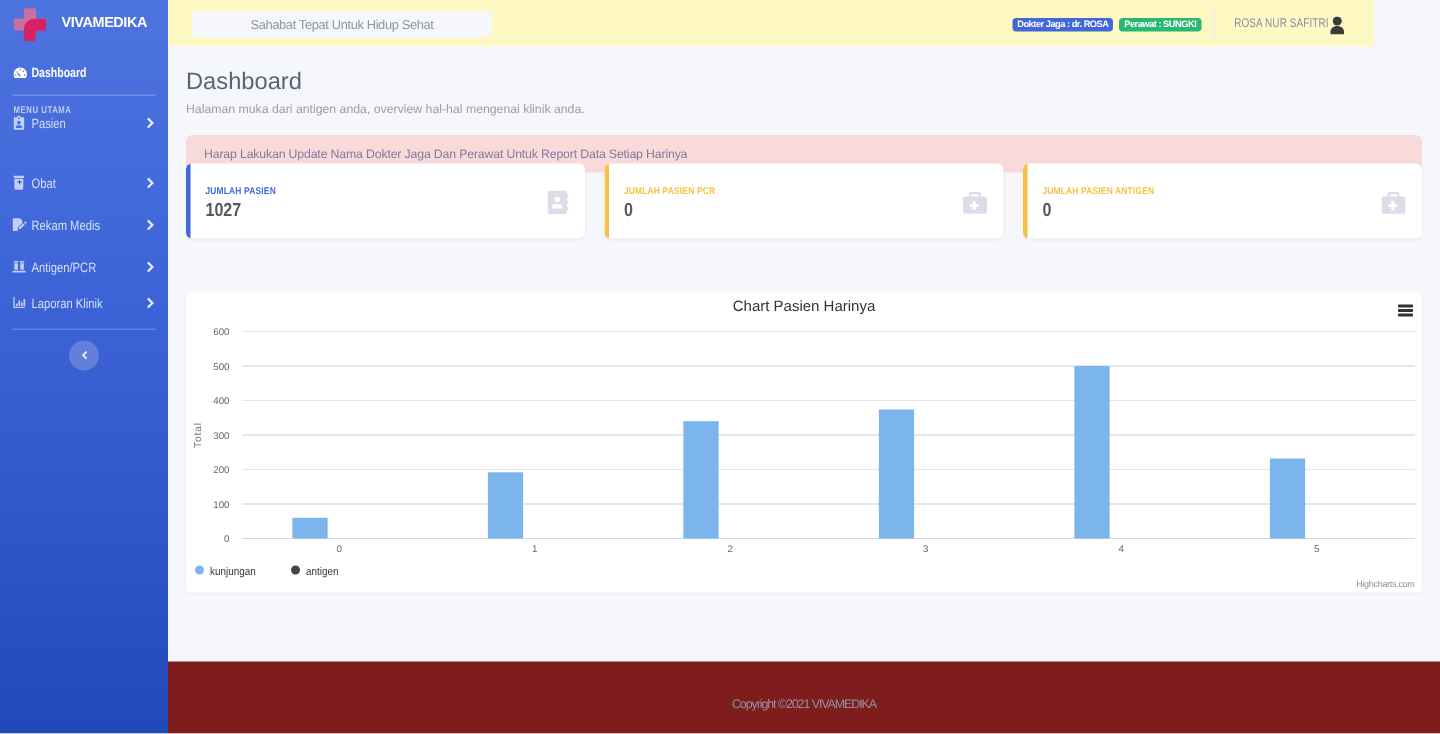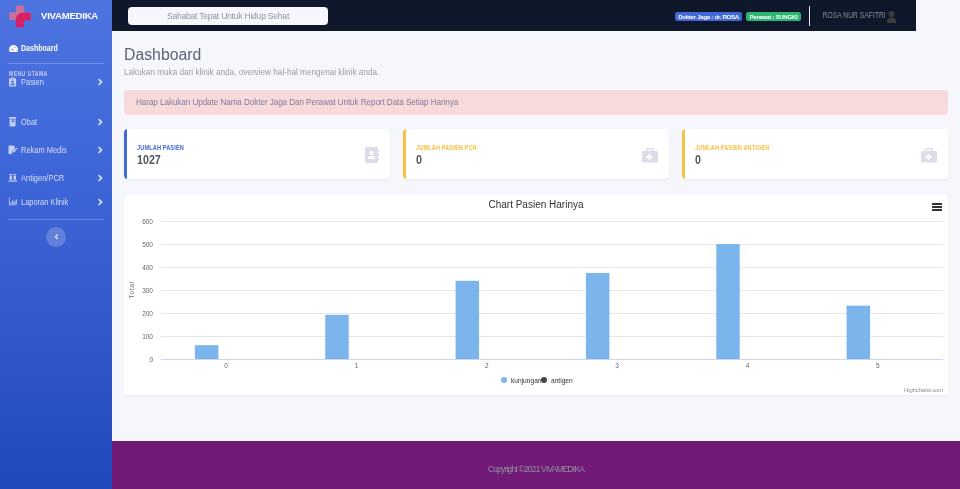--- a/index.html
+++ b/index.html
@@ -37,21 +37,21 @@
   #navlist .nav-item:nth-child(2){top:112px;}
   #navlist .nav-item:nth-child(3){top:140px;}
   #navlist .nav-item:nth-child(4){top:168px;}
   #navlist .nav-item:nth-child(5){top:192px;}
 
   .collapse-wrap{position:absolute;left:0;right:0;top:227px;display:flex;justify-content:center;}
   .collapse-btn{width:20px;height:20px;border-radius:50%;background:rgba(255,255,255,.2);
                 display:flex;align-items:center;justify-content:center;}
 
   
-  .header{position:absolute;left:112px;top:0;width:804px;height:31px;background:#0f172a;
+  .header{position:absolute;left:112px;top:0;width:804px;height:31px;background:#fef9c3;
           display:flex;align-items:center;}
   .searchbox{position:absolute;left:16px;top:7px;width:200px;height:18px;background:#f5f7fd;
              border-radius:4px;display:flex;align-items:center;justify-content:center;}
   .searchbox span{font-size:8.6px;color:#91959f;letter-spacing:-0.25px;line-height:9px;}
   .hdr-right{position:absolute;right:0;top:0;height:31px;}
   #badges{position:absolute;right:115px;top:12px;display:flex;gap:3.5px;height:9px;}
   .badge{font-size:6.2px;font-weight:700;color:#fff;border-radius:2.5px;height:9px;line-height:9.4px;
          padding:0 3.5px;letter-spacing:-0.33px;white-space:nowrap;box-sizing:border-box;}
   .hdr-div{position:absolute;left:-107px;top:6px;width:1px;height:20px;background:#e9ebf1;}
   .username{position:absolute;right:30px;top:11px;font-size:8.4px;color:#8b8e9c;letter-spacing:0.1px;
@@ -60,45 +60,45 @@
 
   
   .main{position:absolute;left:112px;top:31px;width:848px;height:410px;background:#f6f7fc;}
   .page-title{position:absolute;left:12px;top:15px;font-size:15.8px;color:#5c6372;font-weight:400;line-height:17px;}
   .page-sub{position:absolute;left:12px;top:37px;font-size:8.2px;color:#9a9da6;line-height:10px;}
 
   .alert{position:absolute;left:12px;top:59px;right:12px;background:#f9dada;border-radius:4px;height:25px;
          display:flex;align-items:center;padding-left:12px;text-align:center;}
   .alert span{font-size:8.2px;color:#7e7c9d;line-height:9px;letter-spacing:-0.1px;}
 
-  .cards{position:absolute;left:12px;right:12px;top:98px;display:flex;gap:13px;}
+  .cards{position:absolute;left:12px;right:12px;top:78px;display:flex;gap:13px;}
   .card{flex:1;height:50px;background:#fff;border-radius:4px;position:relative;
         box-shadow:0 1px 2px rgba(50,60,90,.08);overflow:hidden;}
   .card .bar{position:absolute;left:0;top:0;width:3px;height:50px;}
   .card .ttl{position:absolute;left:13px;top:15px;font-size:6.5px;font-weight:600;letter-spacing:0.15px;line-height:7px;white-space:nowrap;display:block;transform:scaleX(.86);transform-origin:0 50%;}
   .card .val{position:absolute;left:13px;top:24px;font-size:12.6px;font-weight:700;color:#56585f;line-height:14px;letter-spacing:0;display:block;transform:scaleX(.85);transform-origin:0 50%;}
   .card .cico{position:absolute;right:11px;top:18px;line-height:0;}
 
   
   .chartcard{position:absolute;left:12px;right:12px;top:164px;background:#fff;border-radius:3px;height:200px;
              box-shadow:0 1px 2px rgba(50,60,90,.06);}
   .chart-title{position:absolute;left:0;right:0;top:4px;text-align:center;font-size:10px;color:#333;}
   .chart-menu{position:absolute;right:6px;top:8px;width:10px;display:flex;flex-direction:column;
               justify-content:space-between;height:8px;cursor:pointer;}
   .chart-menu span{display:block;height:1.7px;background:#333;border-radius:.5px;}
   .chart-svg{position:absolute;left:0;top:14px;}
-  .chart-legend{position:absolute;left:6px;right:6px;top:180px;display:flex;justify-content:center;
-                align-items:center;gap:0;height:10px;}
+  .chart-legend{position:absolute;left:6px;right:6px;top:180px;display:flex;justify-content:flex-start;
+                align-items:center;gap:24px;height:10px;}
   .lg-item{display:flex;align-items:center;gap:3.5px;}
   .lg-dot{width:6px;height:6px;border-radius:50%;display:inline-block;}
   .lg-txt{font-size:7.6px;color:#333;display:inline-block;transform:scaleX(.87);transform-origin:0 50%;margin-right:-4.5px;}
   .chart-credit{position:absolute;right:5px;top:192px;font-size:6px;color:#909090;letter-spacing:-0.2px;line-height:7px;}
 
   
-  .footer{position:absolute;left:112px;top:441px;width:848px;height:48px;background:#701a75;
+  .footer{position:absolute;left:112px;top:441px;width:848px;height:48px;background:#7f1d1d;
           display:flex;align-items:center;justify-content:center;}
   .footer span{font-size:8.3px;color:#9093a3;letter-spacing:-0.72px;position:relative;top:4px;}
 </style>
 </head>
 <body>
 
 <div id="app">
 
   <div class="sidebar">
     <div class="brand">
@@ -223,21 +223,21 @@
         <svg width="11" height="12" viewBox="0 0 22 24">
             <circle cx="11" cy="6" r="6" fill="#3b3b3b"></circle>
             <path fill="#3b3b3b" d="M11 12.5c-5 0-9 3.3-9 7.4V24h18v-4.1c0-4.1-4-7.4-9-7.4z"></path>
           </svg>
       </span>
     </div>
   </div>
 
   <div class="main">
     <div class="page-title">Dashboard</div>
-    <div class="page-sub">Lakukan muka dari klinik anda, overview hal-hal mengenai klinik anda.</div>
+    <div class="page-sub">Halaman muka dari antigen anda, overview hal-hal mengenai klinik anda.</div>
     <div class="alert">
       <span>Harap Lakukan Update Nama Dokter Jaga Dan Perawat Untuk Report Data Setiap Harinya</span>
     </div>
     <div class="cards">
         <div class="card">
           <span class="bar" style="background: rgb(66, 103, 216);"></span>
           <span class="ttl" style="color: rgb(66, 103, 216);">JUMLAH PASIEN</span>
           <span class="val">1027</span>
           <span class="cico"><svg width="14.00" height="16.00" viewBox="0 0 448 512">
               <path fill="#dbdde8" d="M436 160c6.6 0 12-5.4 12-12v-40c0-6.6-5.4-12-12-12h-20V48c0-26.5-21.5-48-48-48H48C21.5 0 0 21.5 0 48v416c0 26.5 21.5 48 48 48h320c26.5 0 48-21.5 48-48v-48h20c6.6 0 12-5.4 12-12v-40c0-6.6-5.4-12-12-12h-20v-64h20c6.6 0 12-5.4 12-12v-40c0-6.6-5.4-12-12-12h-20v-64h20zM208 128c35.3 0 64 28.7 64 64s-28.7 64-64 64-64-28.7-64-64 28.7-64 64-64zm112 236.8c0 10.6-8.6 19.2-19.2 19.2H115.2C104.6 384 96 375.4 96 364.8v-19.2c0-31.8 25.8-57.6 57.6-57.6h10.6c13.3 6.1 28 9.6 43.8 9.6s30.5-3.5 43.8-9.6h10.6c31.8 0 57.6 25.8 57.6 57.6v19.2z"></path>

